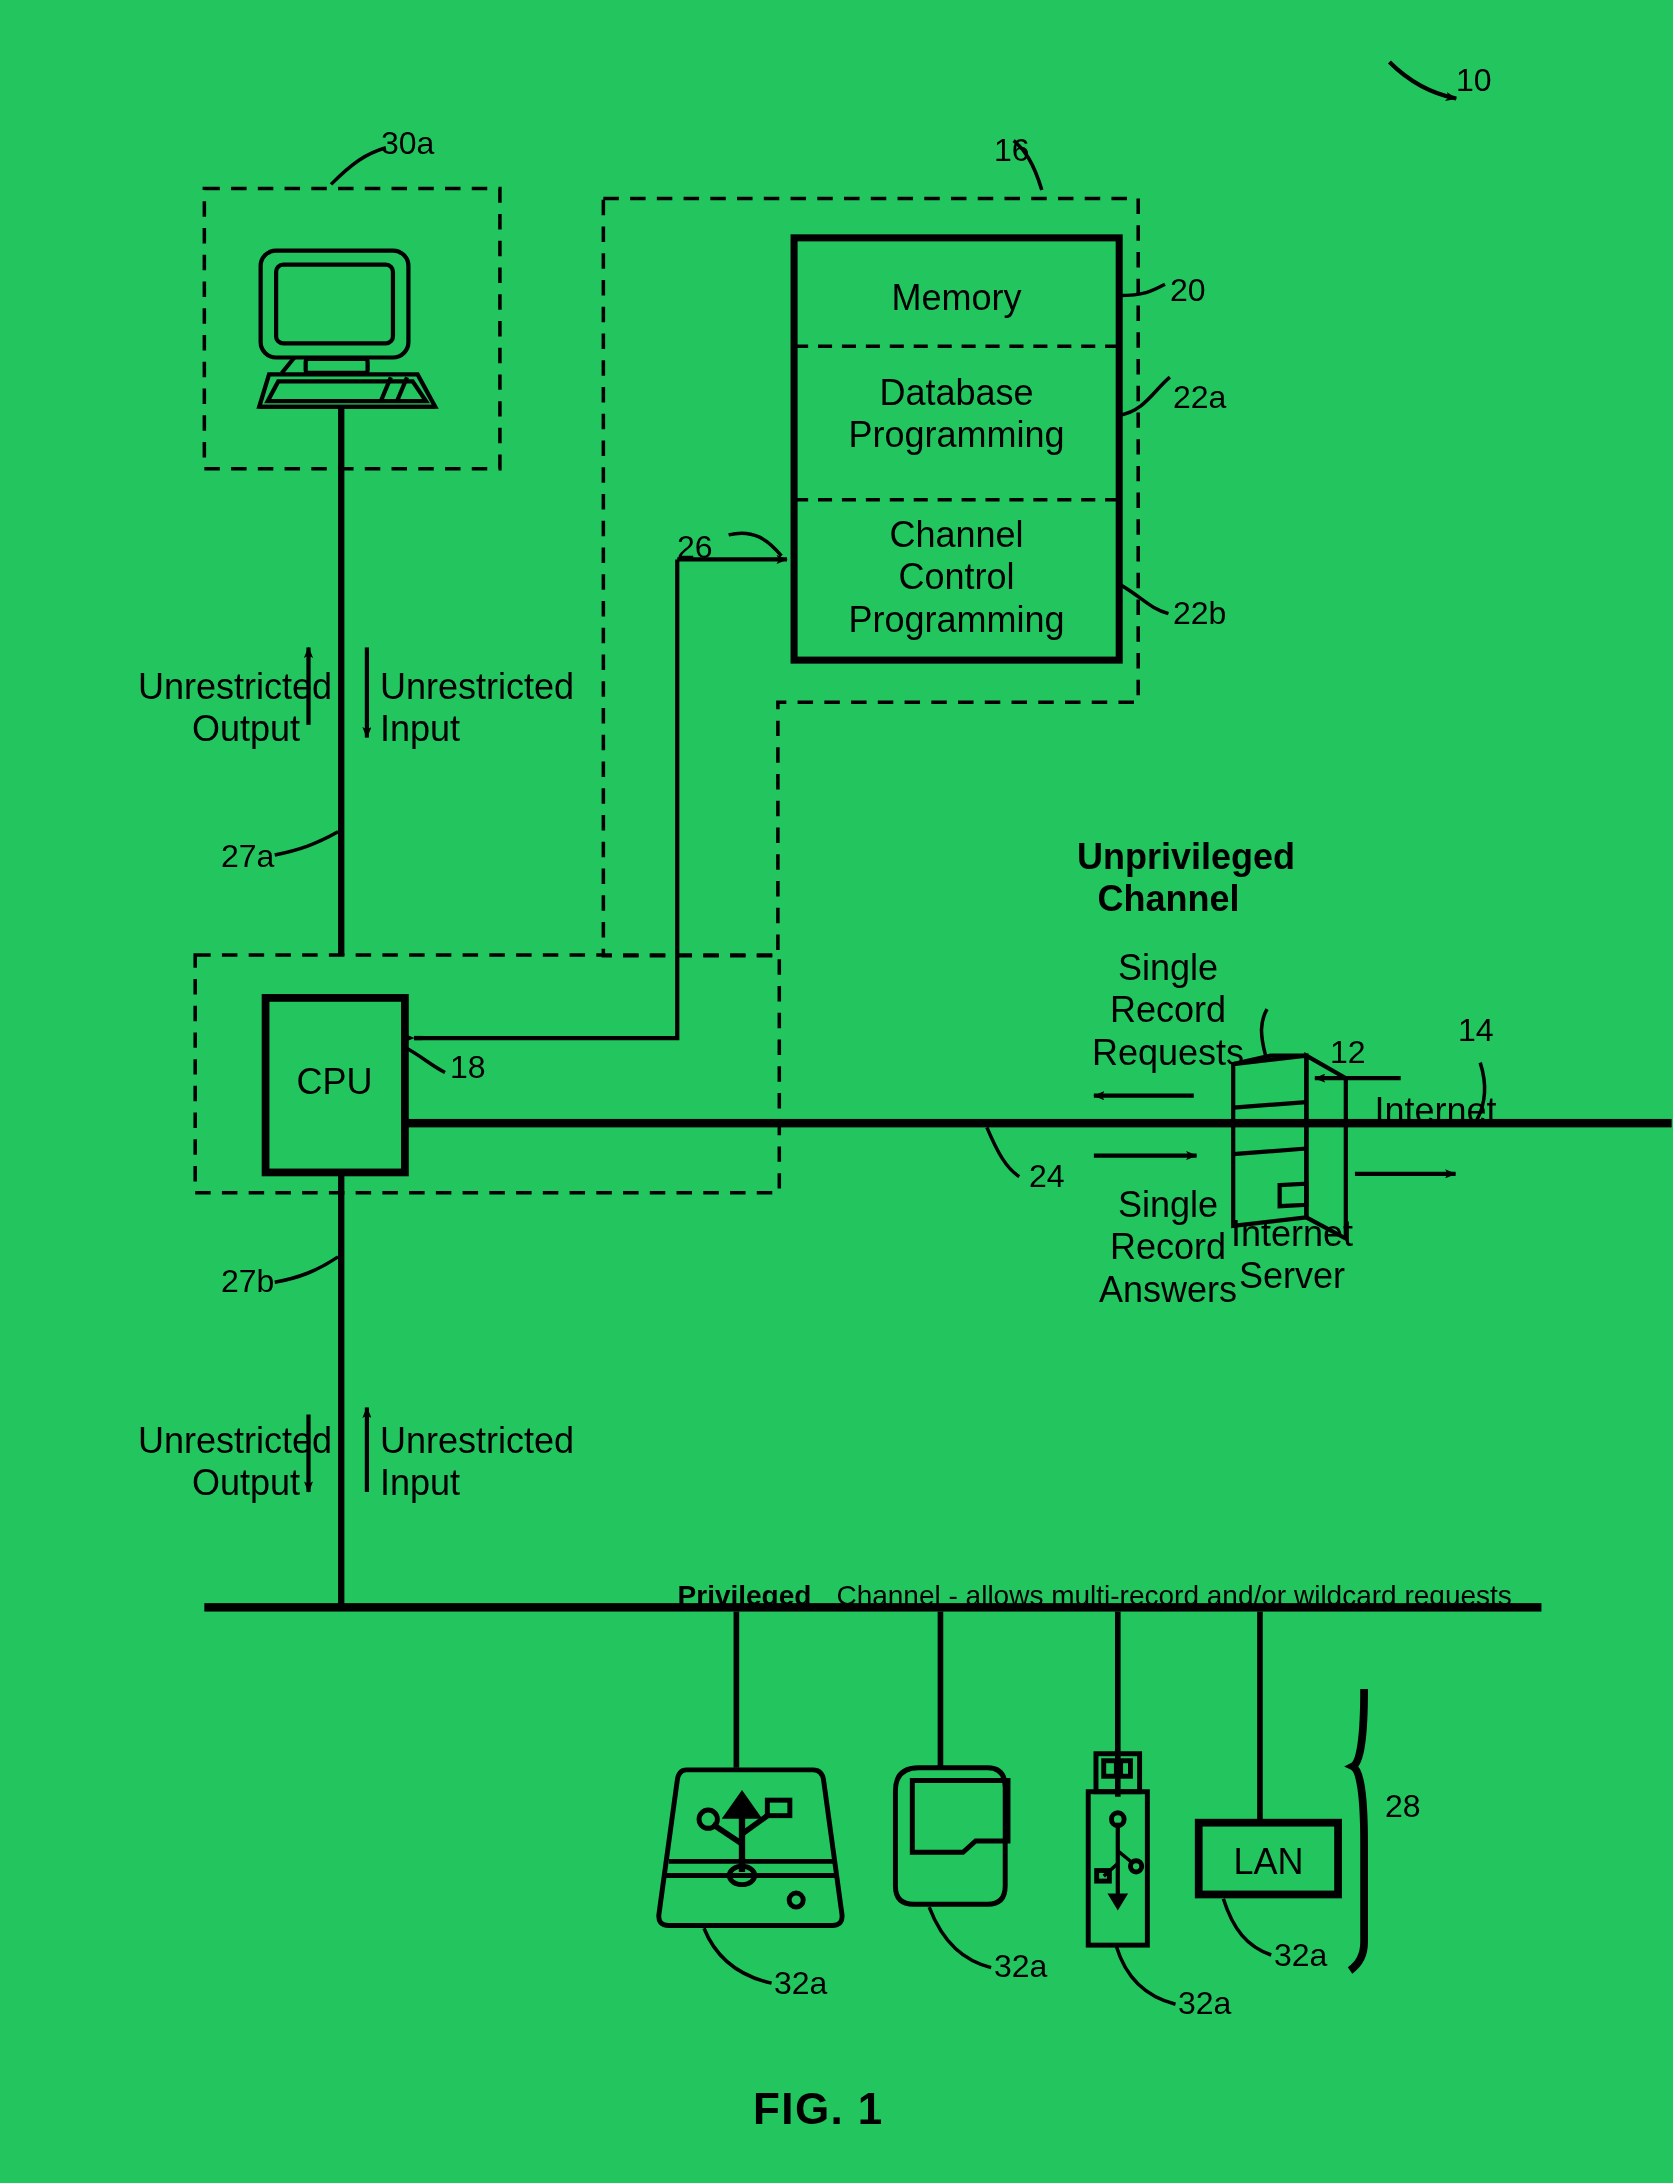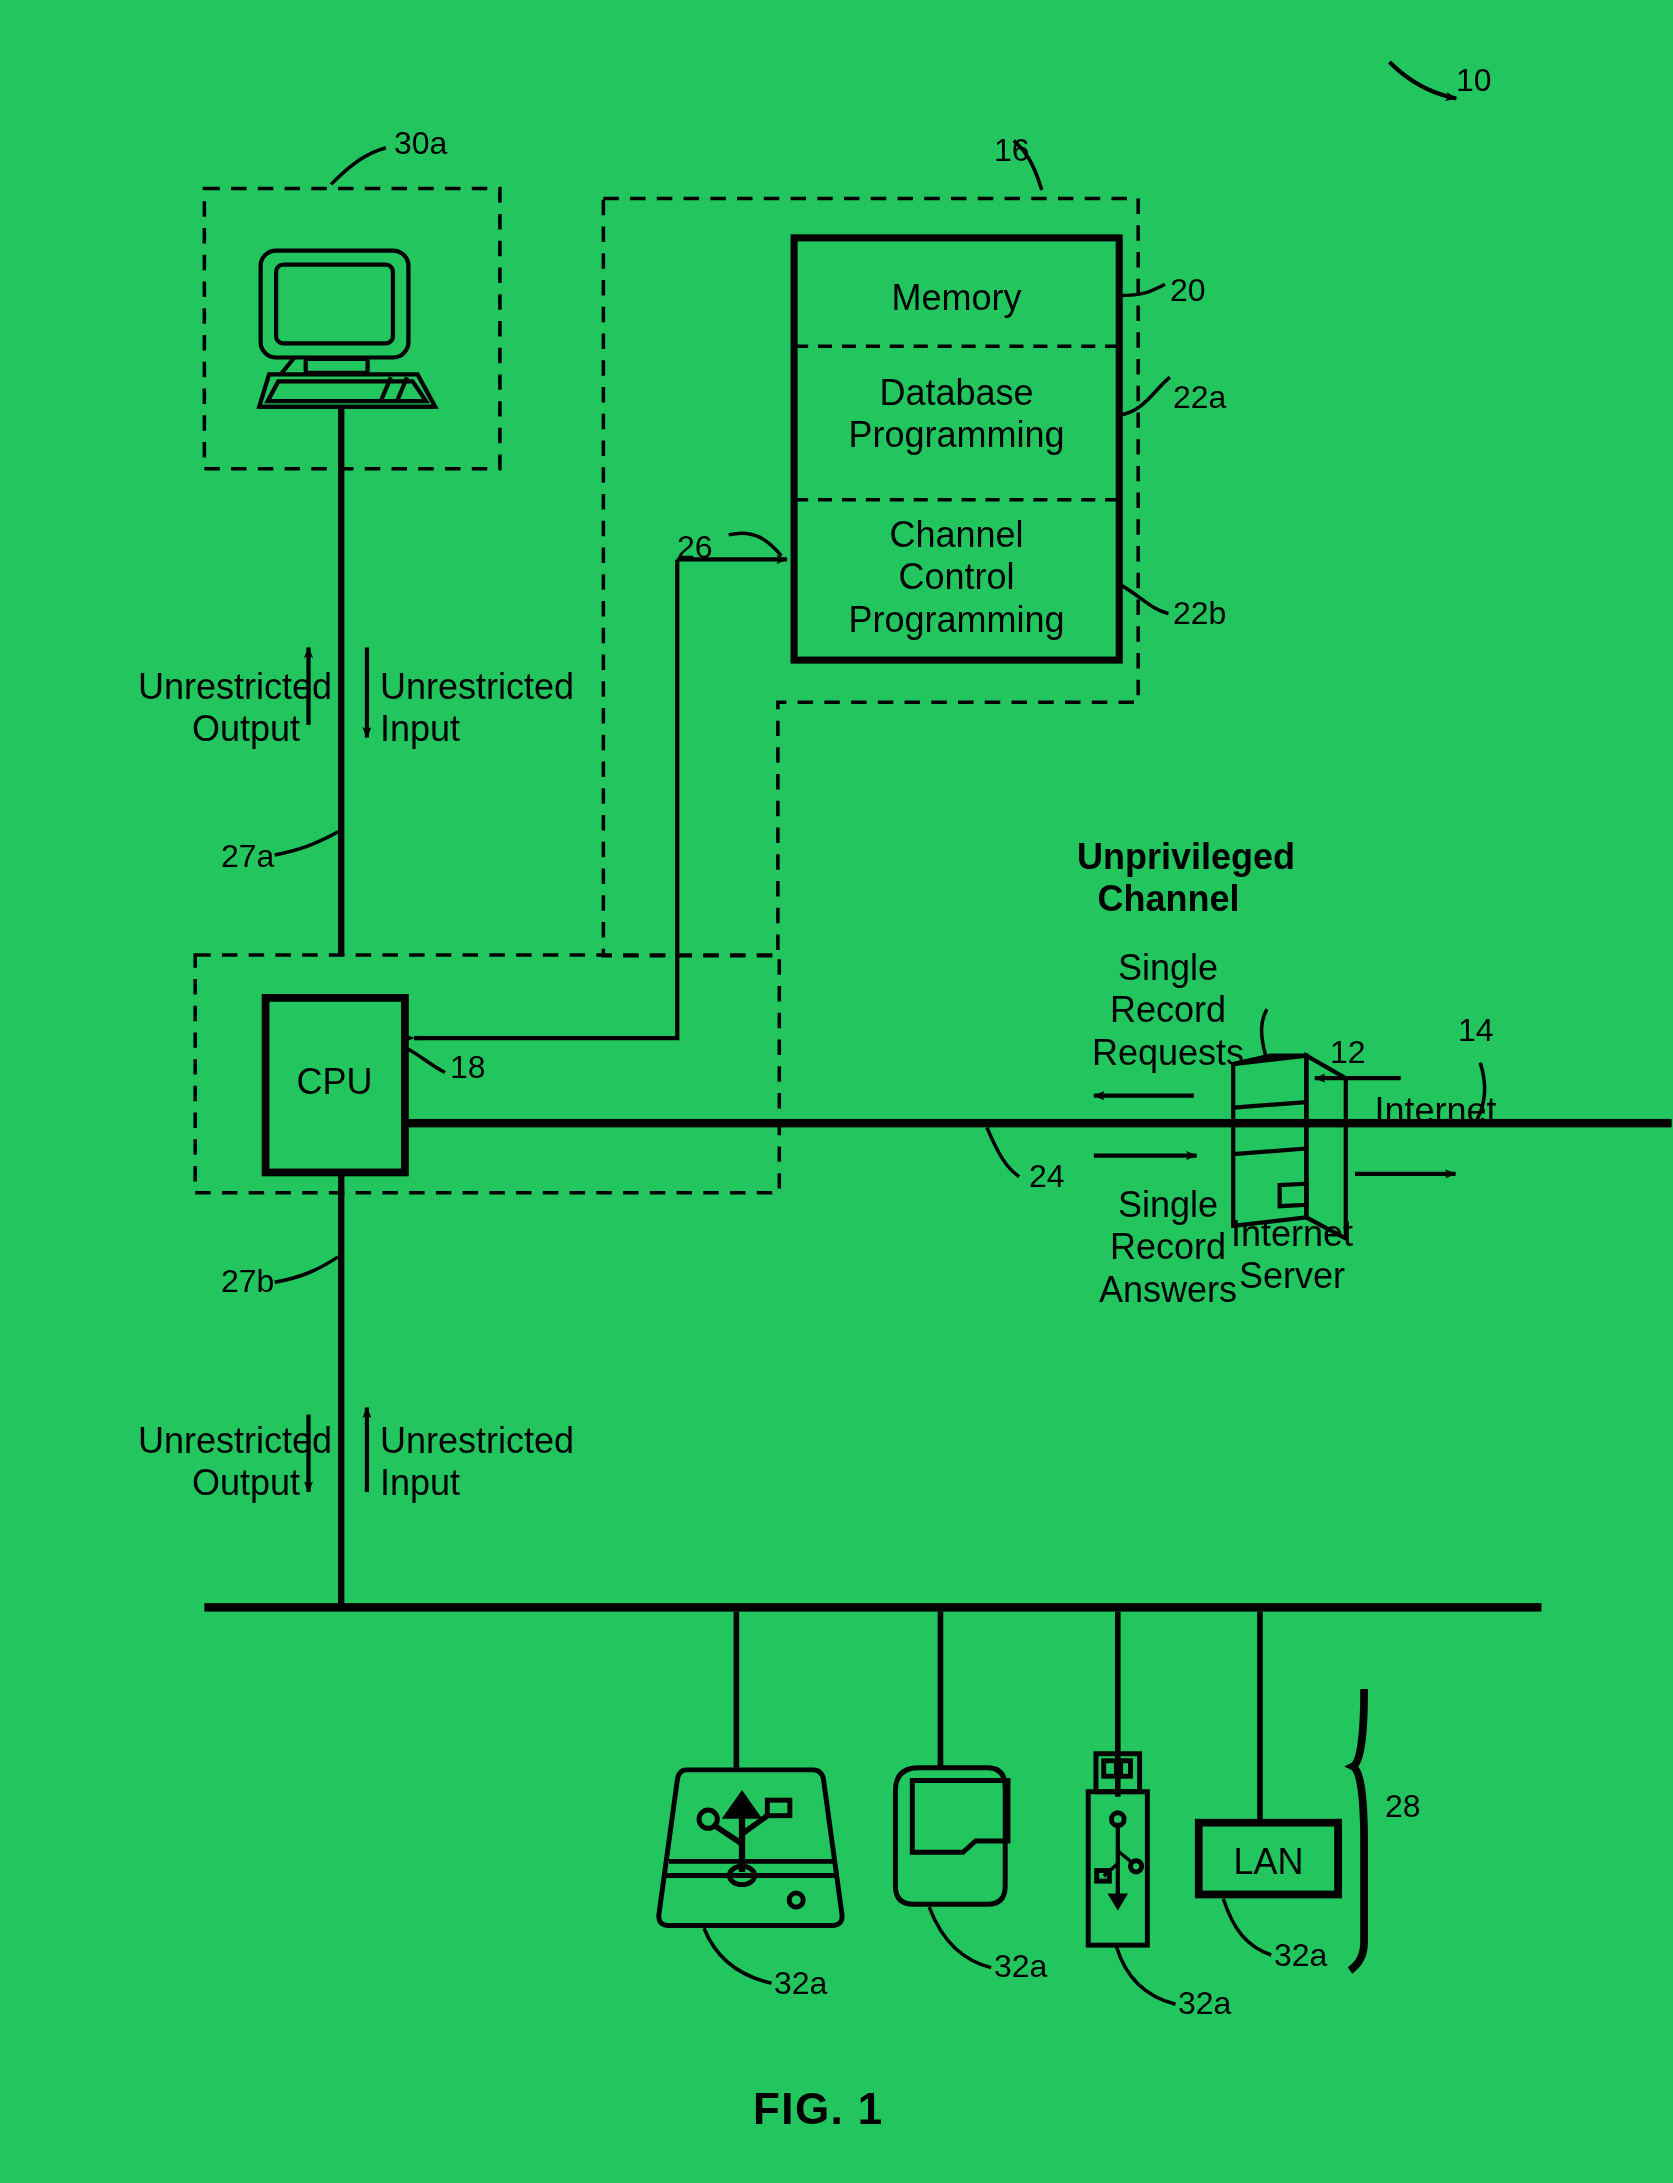--- a/index.html
+++ b/index.html
@@ -171,21 +171,21 @@
     <path d="M1738,2698 C1752,2742 1772,2766 1806,2778" fill="none" stroke="#000" stroke-width="5"></path>
   </g>
 
   <g fill="none" stroke="#000" stroke-width="11">
     <path d="M1938,2400 Q1938,2502 1922,2510 Q1938,2518 1938,2620 L1938,2760 Q1938,2786 1918,2800"></path>
   </g>
 </svg>
 
 <div class="lbl ref" style="left:1456px;top:62px;">10</div>
 
-<div class="lbl ref" style="left:394px;top:125px;text-align:center;">30a</div>
+<div class="lbl ref" style="left:381px;top:125px;text-align:center;">30a</div>
 
 <div class="lbl ref" style="left:994px;top:132px;">16</div>
 
 <div class="lbl txt" style="left:794px;top:277px;width:325px;">Memory</div>
 <div class="lbl ref" style="left:1170px;top:272px;">20</div>
 
 <div class="lbl txt" style="left:794px;top:372px;width:325px;">Database
 Programming</div>
 <div class="lbl ref" style="left:1173px;top:359px;margin-top:20px;">22a</div>
 
@@ -222,20 +222,23 @@
 Record
 Answers</div>
 <div class="lbl txt" style="left:1204px;top:1213px;width:176px;">Internet
 Server</div>
 <div class="lbl txt" style="left:1358px;top:1090px;width:155px;">Internet</div>
 
 <div class="lbl ref" style="left:1029px;top:1158px;">24</div>
 <div class="lbl ref" style="left:1330px;top:1006px;margin-top:28px;">12</div>
 <div class="lbl ref" style="left:1458px;top:1012px;">14</div>
 
+<div class="lbl" style="left:662px;top:1546px;font-size:28px;">
+  <span class="bold">Privileged</span><span style="display:inline-block;width:25px;"></span><span>Channel - allows multi-record and/or wildcard requests</span>
+</div>
 
 <div class="lbl txt" style="left:1199px;top:1841px;width:139px;">LAN</div>
 
 <div class="lbl ref" style="left:774px;top:1965px;">32a</div>
 <div class="lbl ref" style="left:994px;top:1948px;">32a</div>
 <div class="lbl ref" style="left:1178px;top:1985px;">32a</div>
 <div class="lbl ref" style="left:1274px;top:1937px;">32a</div>
 <div class="lbl ref" style="left:1385px;top:1788px;">28</div>
 
 <div class="lbl fig" style="left:753px;top:2062px;">FIG. 1</div>

